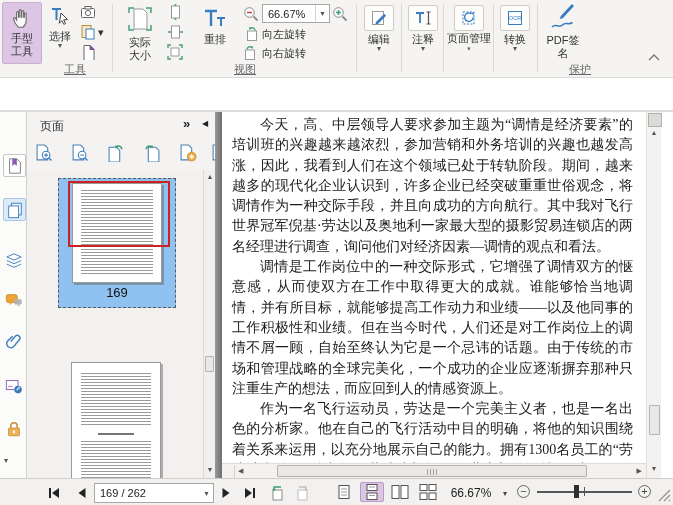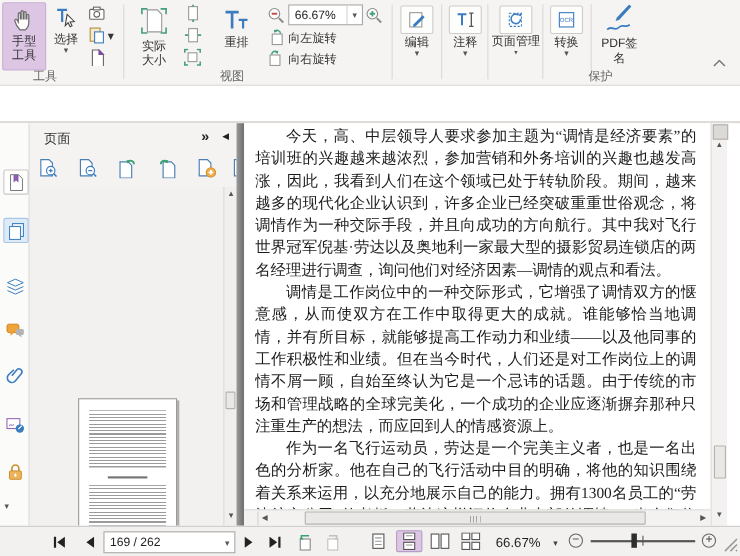--- a/index.html
+++ b/index.html
@@ -7,21 +7,21 @@
        font-family:"Liberation Sans","DejaVu Sans",sans-serif;font-size:11px;color:#333;
        -webkit-user-select:none;user-select:none;}
   svg{display:block;}
   
   .ribbon{position:absolute;left:0;top:0;width:673px;height:78px;background:#f5f4f2;border-bottom:1px solid #dcdad7;box-sizing:border-box;}
   .vsep{position:absolute;top:4px;height:68px;width:1px;background:#ddDAD6;background:#dcd9d5;}
   .bigbtn{position:absolute;top:2px;display:flex;flex-direction:column;align-items:center;cursor:default;border-radius:2px;}
   .bigbtn .blabel{text-align:center;line-height:13px;margin-top:2px;}
   .bigbtn .darr{font-size:8px;color:#555;line-height:6px;}
   .hand{background:#dcc6e4;border:1px solid #c9aed4;}
-  .glabel{position:absolute;top:62px;font-size:11px;color:#666;text-align:left;}
+  .glabel{position:absolute;top:62px;font-size:11px;color:#666;text-align:right;text-decoration:underline;}
   .combo{position:absolute;display:flex;align-items:center;background:#fff;border:1px solid #a9a7a4;font-size:11px;color:#222;}
   .combo .cval{flex:1;padding-left:5px;}
   .combo .cda{width:13px;text-align:center;color:#555;font-size:8px;border-left:1px solid #d5d3d0;align-self:stretch;display:flex;align-items:center;justify-content:center;}
   .rotrow{position:absolute;display:flex;align-items:center;gap:3px;font-size:11px;color:#333;}
   .iconbox{width:28px;height:24px;border:1px solid #cfccc8;background:#fdfdfc;border-radius:2px;display:flex;align-items:center;justify-content:center;}
   .smallbtn{position:absolute;display:flex;align-items:center;}
   
   .tabbar{position:absolute;left:0;top:78px;width:673px;height:34px;background:linear-gradient(#dedbd8,#c8c5c2);margin-top:32px;}
   .tab{position:absolute;bottom:0;height:23px;display:flex;align-items:center;justify-content:center;font-size:12px;color:#222;
        clip-path:polygon(12px 0%,calc(100% - 12px) 0%,100% 100%,0% 100%);}
@@ -392,20 +392,28 @@
         </span>
         <span class="ptool" style="left:184px;">
           <svg width="18" height="18" viewBox="0 0 17 17">
               <path d="M2 1h7l3 3v11H2z" fill="#fff" stroke="#4a7fb5"></path>
             </svg>
         </span>
       </div>
 
       <div class="thumbs">
 
+        <div class="sel169">
+          <div class="pg" style="left:13px;top:4px;width:88px;height:98px;">
+            <div class="tlines" style="left:8px;right:8px;top:6px;height:55px;"></div>
+            <div class="tlines" style="left:8px;right:8px;top:65px;height:26px;"></div>
+          </div>
+          <div class="redrect" style="left:9px;top:2px;width:98px;height:62px;"></div>
+          <div class="pnum" style="top:106px;">169</div>
+        </div>
 
         <div class="pg" style="left:44px;top:192px;width:88px;height:132px;">
           <div class="tlines" style="left:9px;right:9px;top:10px;height:52px;"></div>
           <div style="position:absolute;left:30%;top:70px;width:40%;height:2px;background:#777;"></div>
           <div class="tlines" style="left:9px;right:9px;top:78px;height:40px;"></div>
         </div>
 
       </div>
 
       <div class="pscroll">

